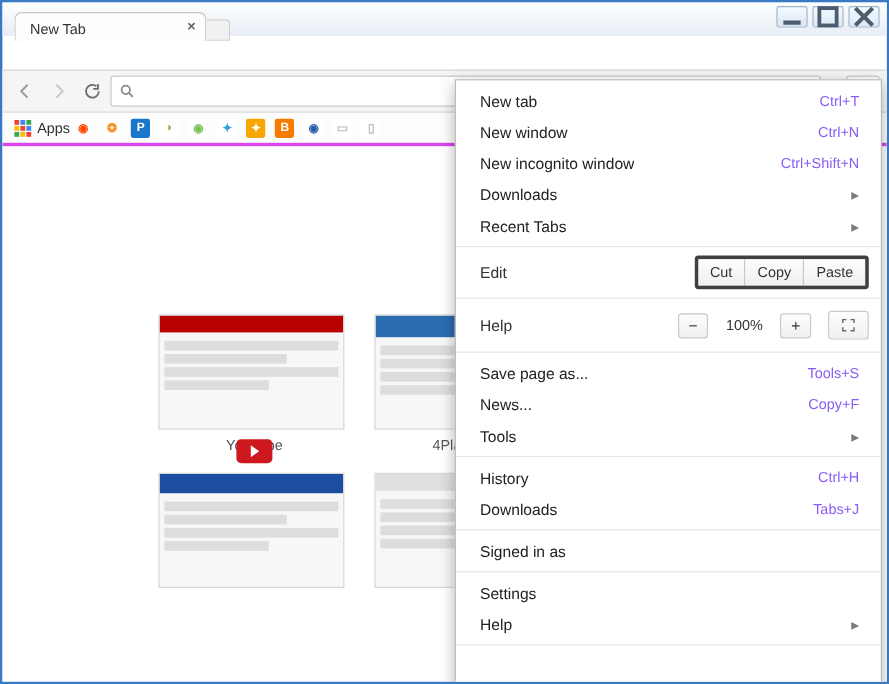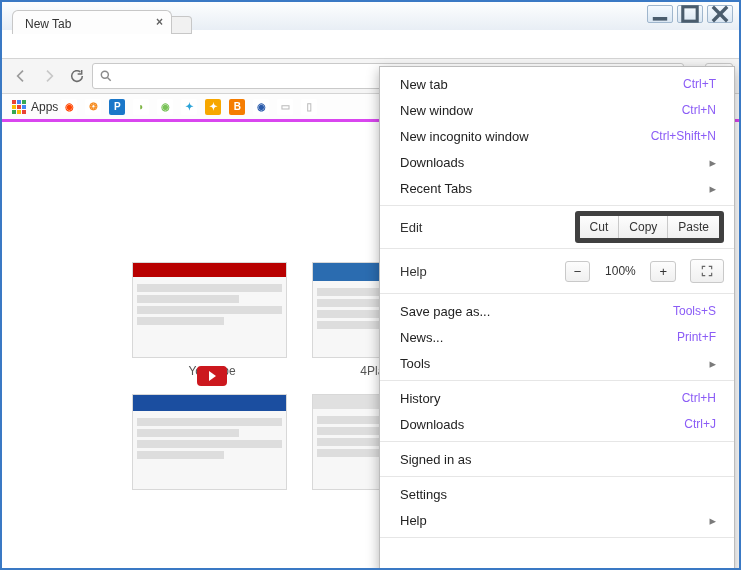--- a/index.html
+++ b/index.html
@@ -41,21 +41,21 @@
 .playbtn::after{content:"";border-left:7px solid #fff;border-top:5px solid transparent;border-bottom:5px solid transparent;}
 
 .menu{ position:absolute; right:4px; top:64px; width:356px; background:#fff; border:1px solid #bcbcbc; box-shadow:0 4px 12px rgba(0,0,0,.3); font-size:13px; color:#333; padding:4px 0;}
 .menu-item{ display:flex; align-items:center; justify-content:space-between; padding:5px 18px 5px 20px; height:26px;}
 .menu-item .lbl{color:#222;}
 .menu-item .sc{color:#8b5cf6; font-size:12px;}
 .menu-item .arr{color:#7a7a7a;}
 .menu-sep{ height:1px; background:#e6e6e6; margin:4px 0;}
 .editrow{ display:flex; align-items:center; padding:4px 10px 4px 20px; gap:8px; height:34px;}
 .editrow .lbl{flex:1;}
-.btngrp{ display:flex; border:5px solid #404040; border-radius:3px; overflow:hidden;}
+.btngrp{ display:flex; border:3px solid #404040; border-radius:3px; overflow:hidden;}
 .btngrp button{ border:none; background:linear-gradient(#fdfdfd,#f0f0f0); padding:4px 10px; font-size:12px; color:#333; border-left:1px solid #c9c9c9;}
 .btngrp button:first-child{border-left:none;}
 .zoomrow{ display:flex; align-items:center; padding:4px 10px 4px 20px; height:36px; gap:8px;}
 .zoomrow .lbl{flex:1;}
 .zbtn{ border:1px solid #c9c9c9;background:linear-gradient(#fdfdfd,#f0f0f0);border-radius:3px;padding:2px 8px;font-size:13px;color:#333;}
 .zval{ width:44px; text-align:center; font-size:12px; border:none; }
 .fsbtn{ border:1px solid #c9c9c9;background:linear-gradient(#fdfdfd,#f0f0f0);border-radius:3px;width:34px;height:24px;display:flex;align-items:center;justify-content:center;margin-left:6px;}
 .fsbtn svg{width:14px;height:14px;stroke:#666;}
 </style>
 </head>
@@ -248,34 +248,34 @@
         </svg>
     </div>
   </div>
   <div class="menu-sep"></div>
   <div class="menu-item">
       <span class="lbl">Save page as...</span>
       <span class="sc">Tools+S</span>
     </div>
   <div class="menu-item">
       <span class="lbl">News...</span>
-      <span class="sc">Print+F</span>
+      <span class="sc">Copy+F</span>
     </div>
   <div class="menu-item">
       <span class="lbl">Tools</span>
       <span class="arr">▸</span>
     </div>
   <div class="menu-sep"></div>
   <div class="menu-item">
       <span class="lbl">History</span>
       <span class="sc">Ctrl+H</span>
     </div>
   <div class="menu-item">
       <span class="lbl">Downloads</span>
-      <span class="sc">Ctrl+J</span>
+      <span class="sc">Tabs+J</span>
     </div>
   <div class="menu-sep"></div>
   <div class="menu-item">
       <span class="lbl">Signed in as</span>
     </div>
   <div class="menu-sep"></div>
   <div class="menu-item">
       <span class="lbl">Settings</span>
     </div>
   <div class="menu-item">

